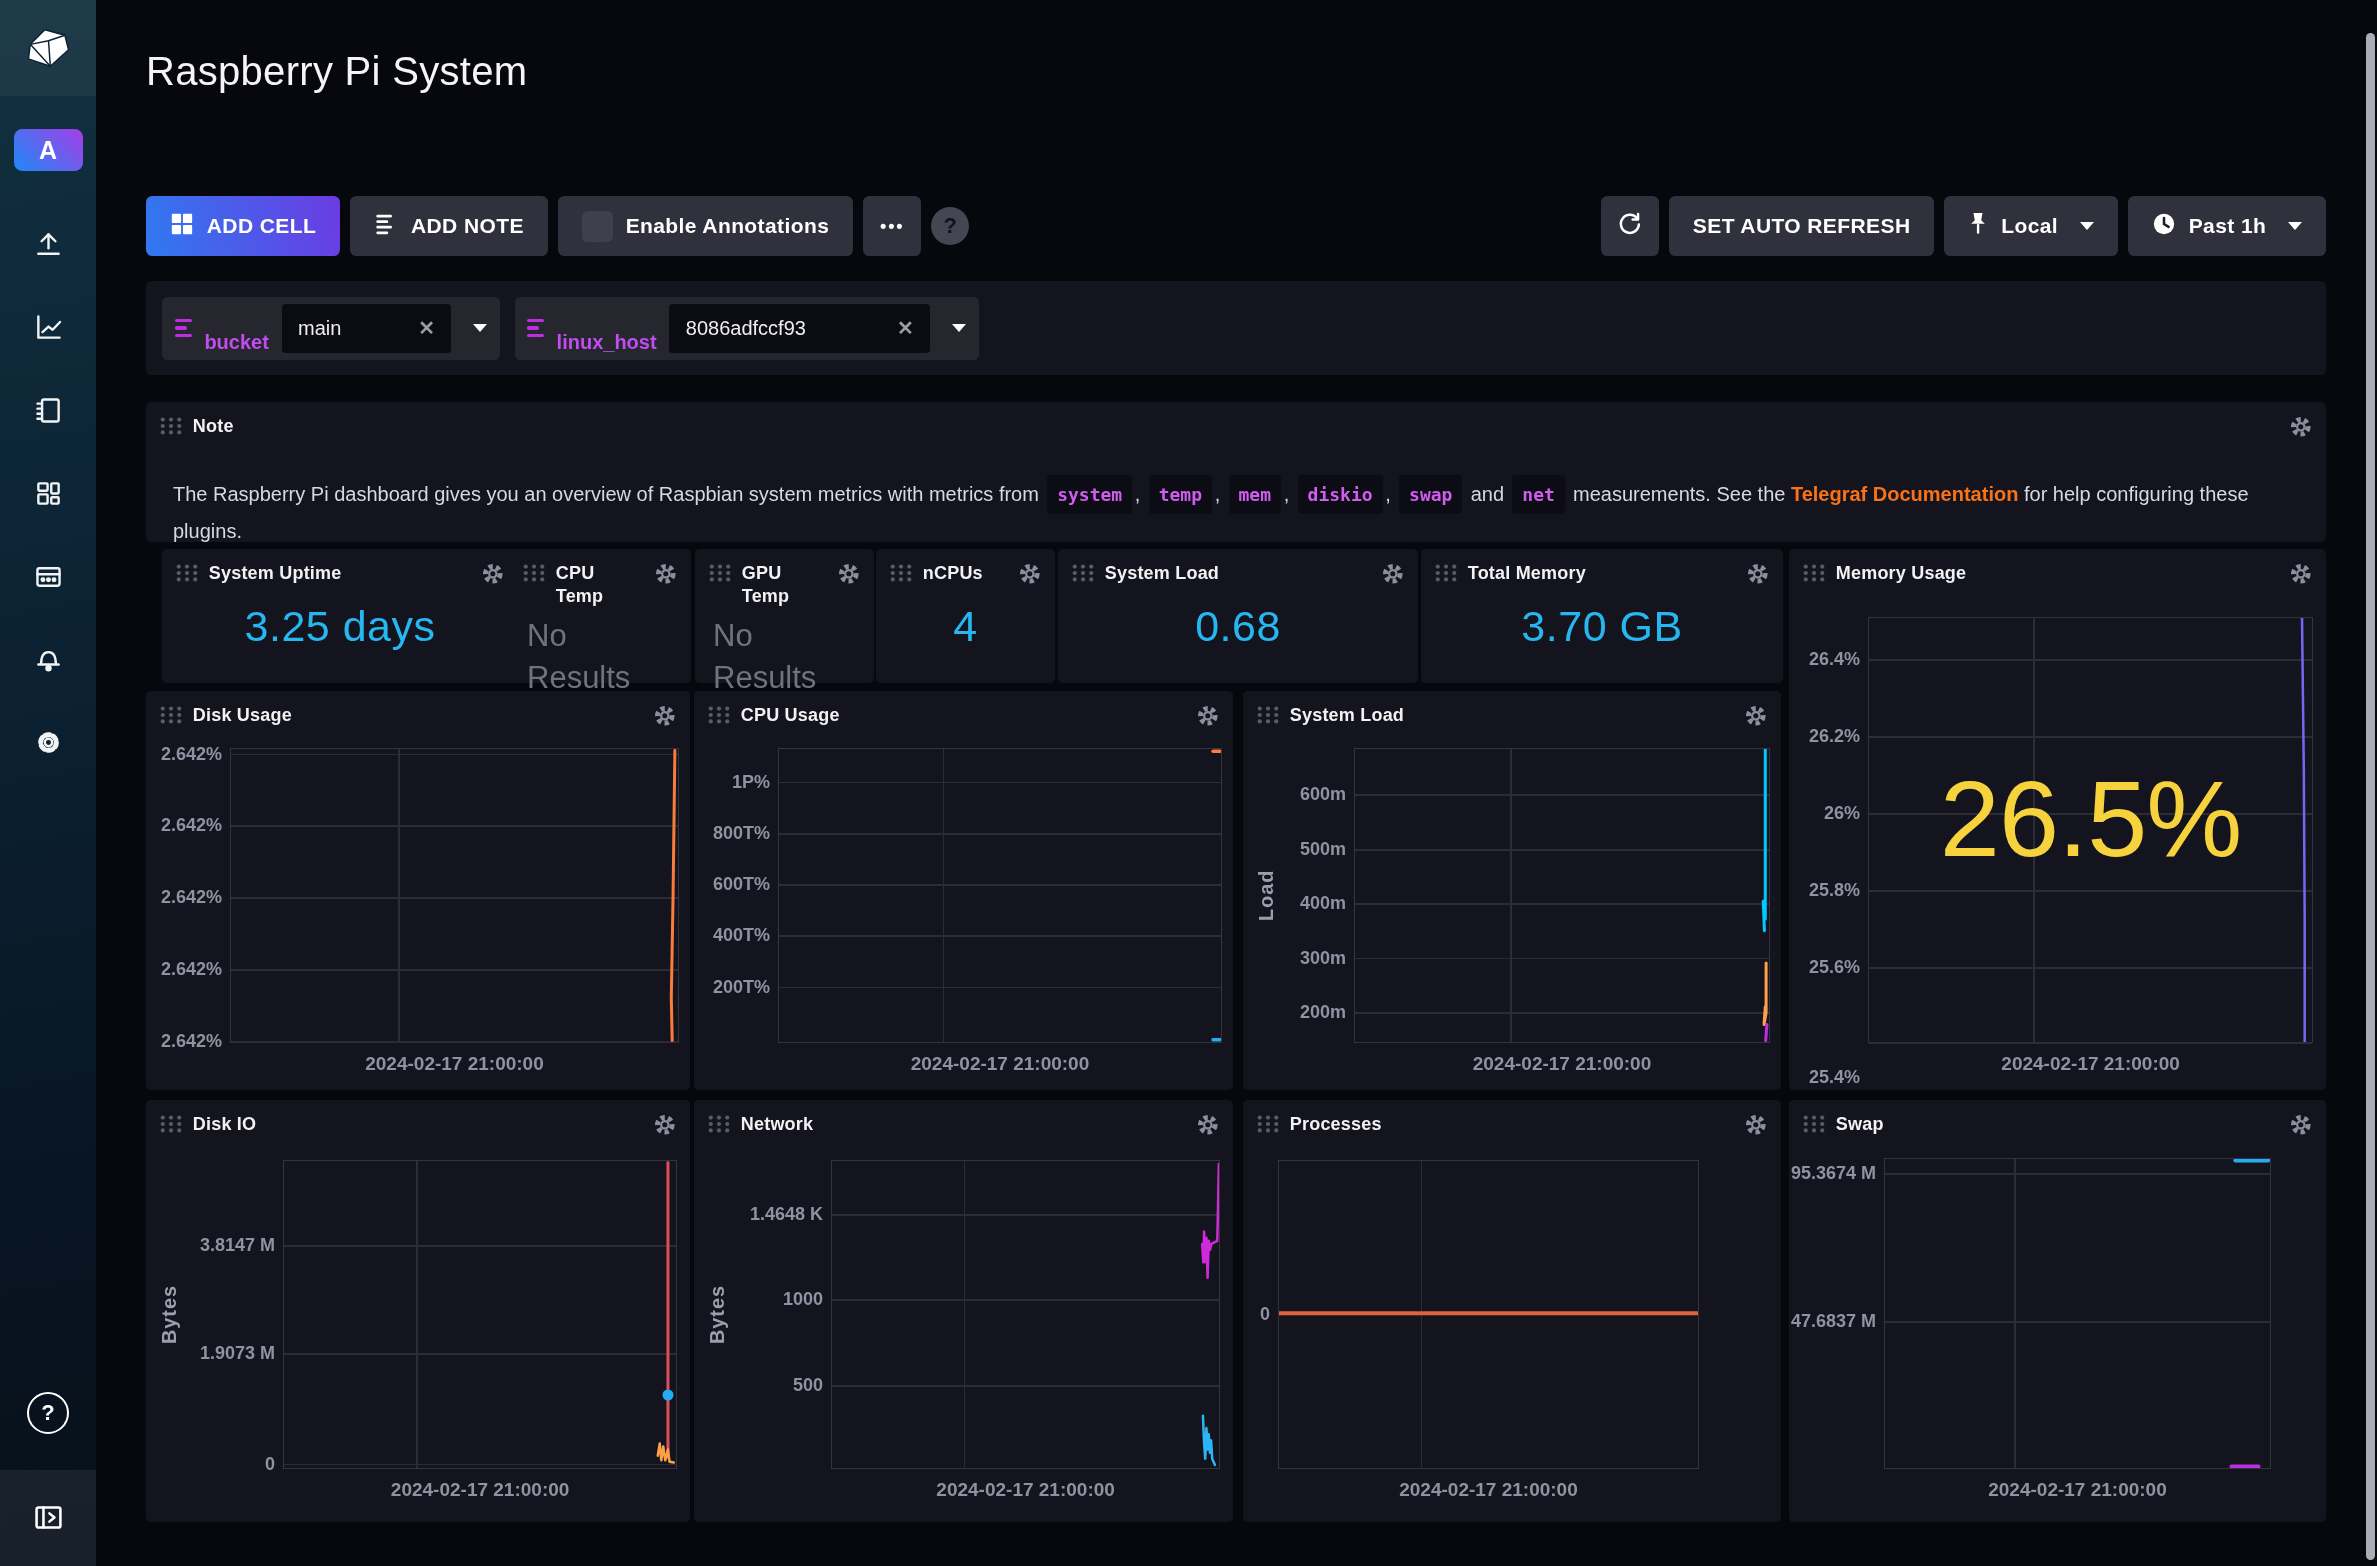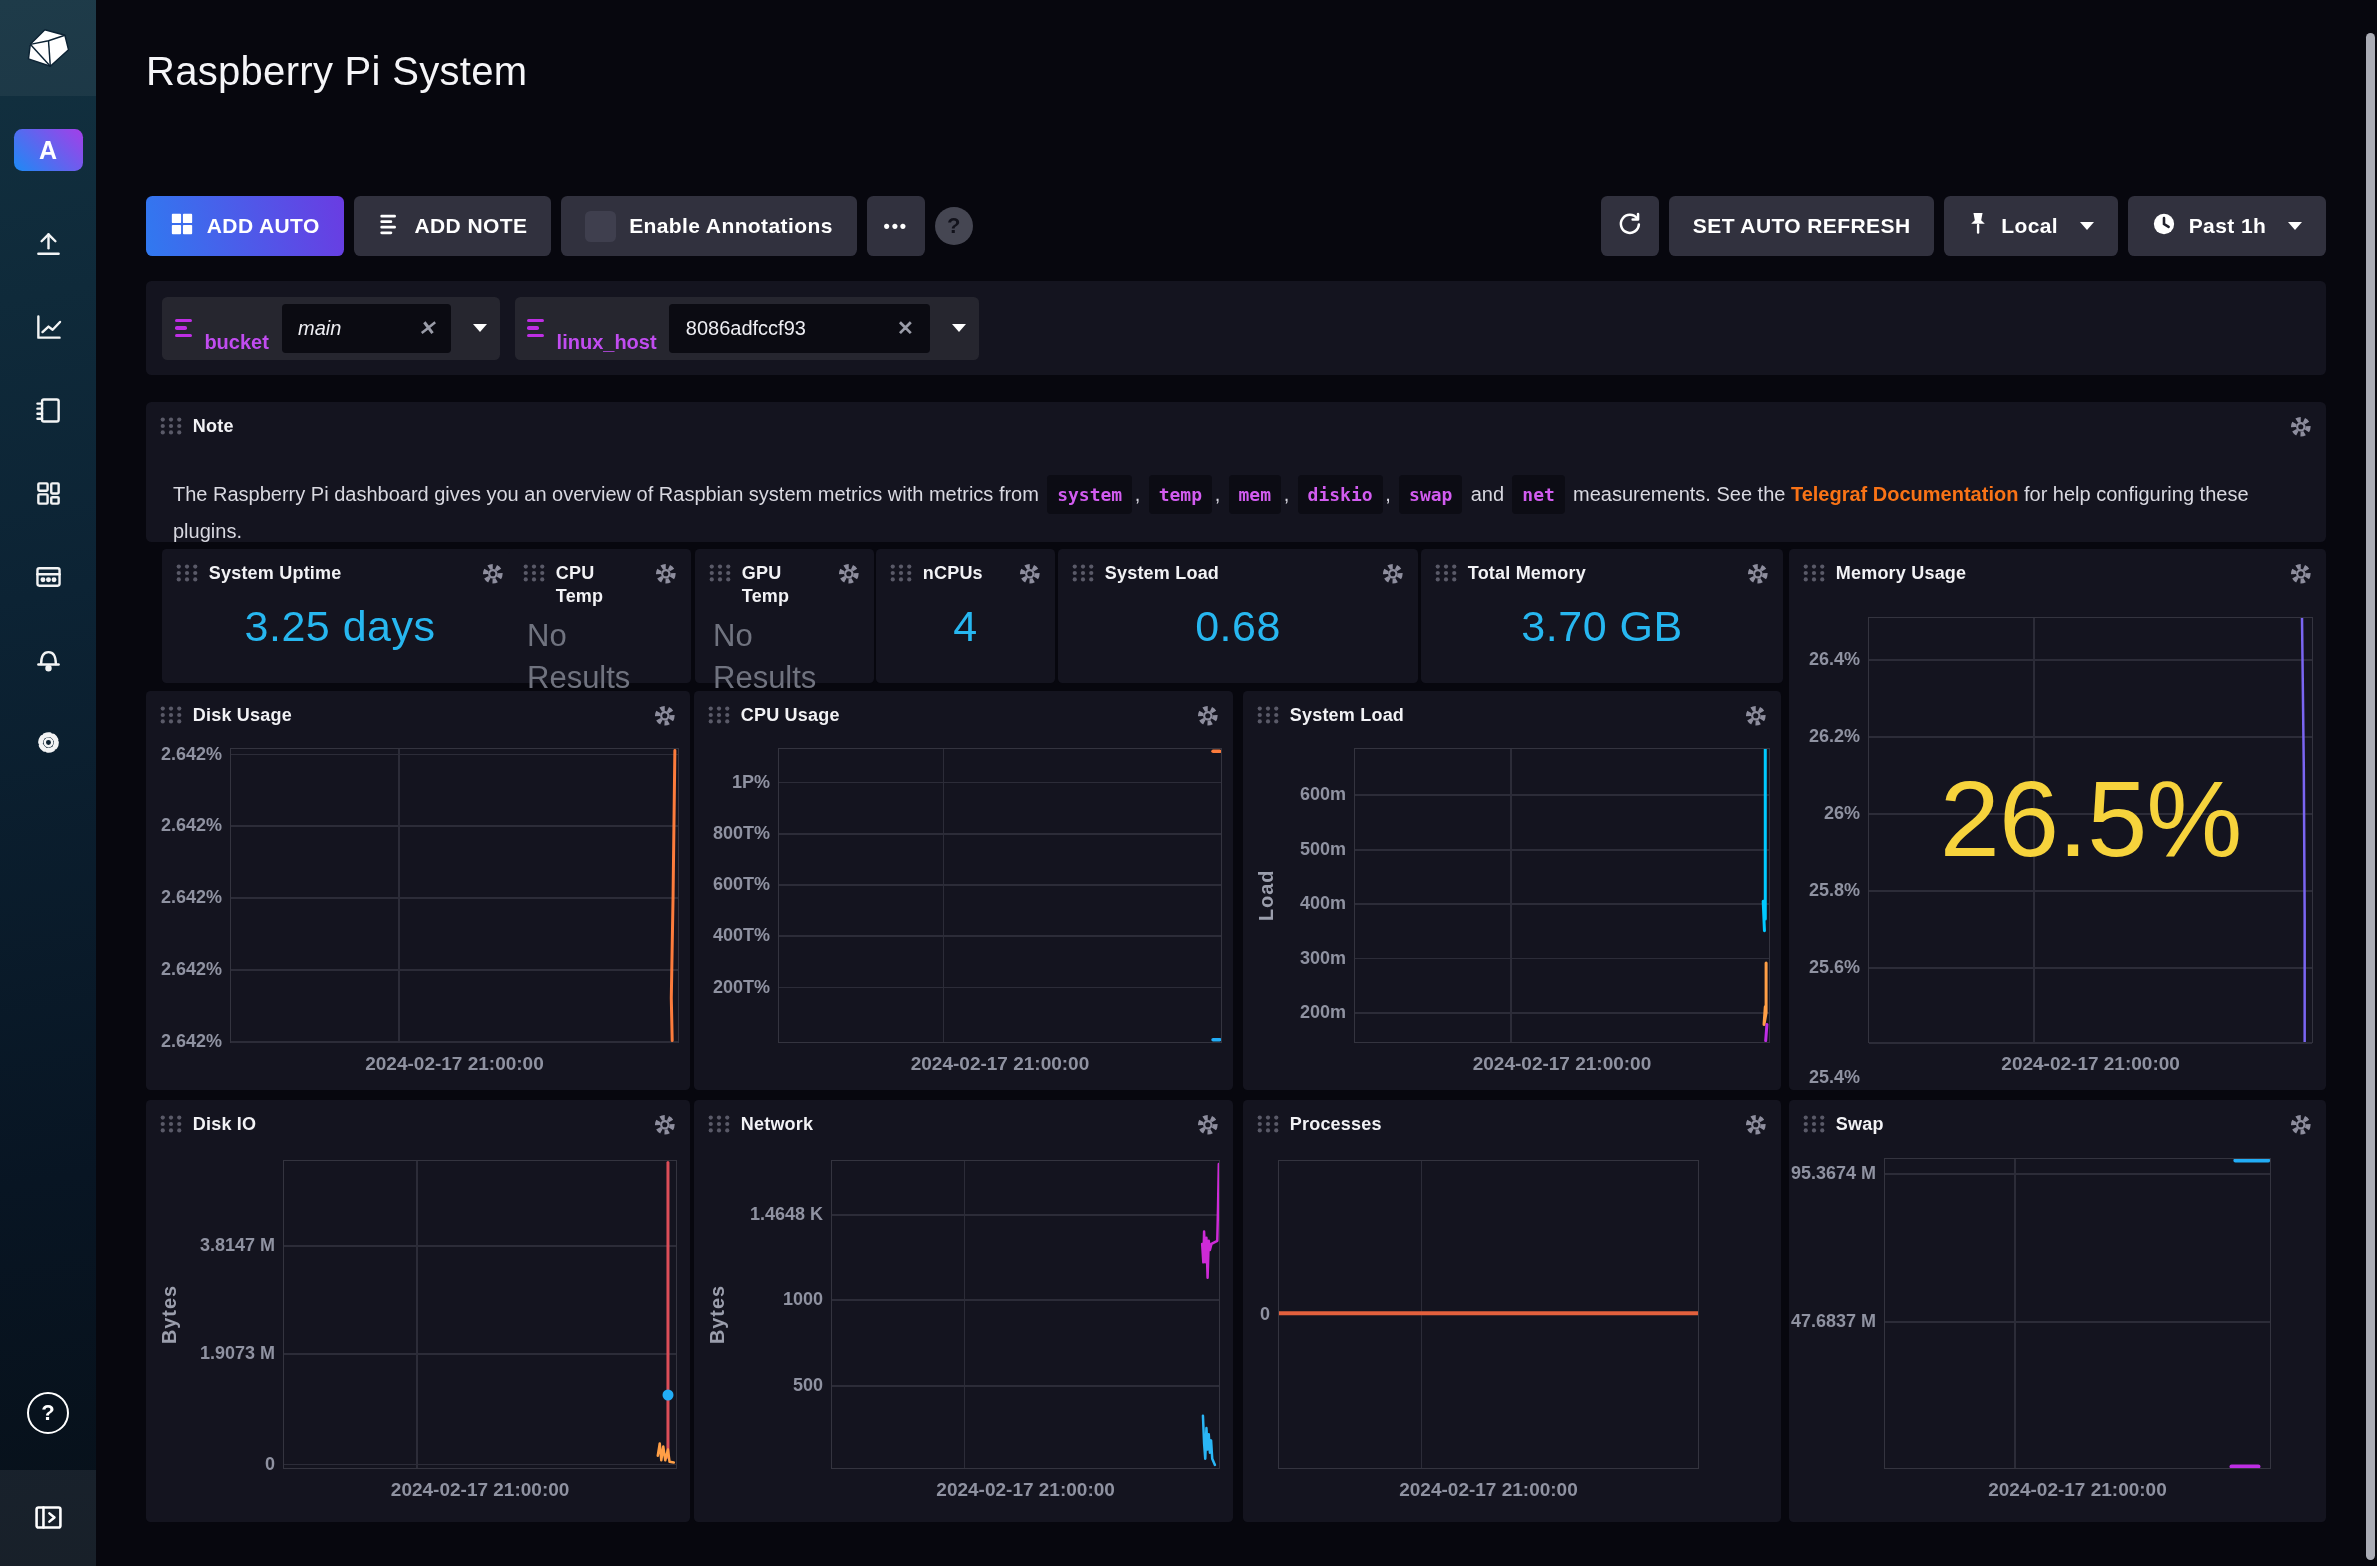--- a/index.html
+++ b/index.html
@@ -40,21 +40,21 @@
   .tb-spacer{flex:1;}
 
   
   .variables{margin-top:25px;background:#14141F;border-radius:5.5px;padding:15.5px 16.4px;display:flex;gap:14.6px;height:63px;}
   .var-group{display:flex;align-items:center;background:#26262F;border-radius:5.5px;padding:0 12.8px;gap:12.8px;cursor:pointer;}
   .var-ham{display:flex;flex-direction:column;gap:3.7px;}
   .var-ham i{display:block;height:3.7px;border-radius:1.8px;background:#BE2EE4;}
   .var-ham i:nth-child(1){width:16.4px}.var-ham i:nth-child(2){width:12px}.var-ham i:nth-child(3){width:16.4px}
   .var-name{color:#C14CF0;font-weight:700;font-size:20px;margin-top:28px;}
   .var-value{background:#0B0B12;border-radius:3.7px;height:49px;display:flex;align-items:center;padding:0 16.4px;gap:18px;}
-  .var-group:nth-child(1) .var-value{min-width:137px;font-style:italic;}
+  .var-group:nth-child(1) .var-value{min-width:137px;}
   .var-group:nth-child(2) .var-value{min-width:228px;}
   .var-value .val{color:#EDEDF2;font-size:20px;flex:1;}
   .var-x{color:#9A9CA8;font-weight:700;font-size:20px;cursor:pointer;}
 
   
   .note-cell{margin-top:27px;height:140px;background:#14141F;border-radius:5.5px;position:relative;margin-bottom:7.3px;}
   .cell-head{position:absolute;top:12px;left:12.8px;right:12px;display:flex;align-items:flex-start;gap:10px;}
   .cell-title{flex:1;color:#F2F2F5;font-weight:700;font-size:18px;letter-spacing:0.2px;line-height:23px;padding-top:0.9px;}
   .drag-dots{cursor:grab;flex:0 0 auto;margin-top:0.9px;}
   .gear{cursor:pointer;flex:0 0 auto;}
@@ -198,21 +198,21 @@
         <span>
           <svg width="24" height="24" viewBox="0 0 26 26">
               <g fill="#fff">
                 <rect x="2" y="2" width="10" height="10" rx="1"></rect>
                 <rect x="14" y="2" width="10" height="10" rx="1"></rect>
                 <rect x="2" y="14" width="10" height="10" rx="1"></rect>
                 <rect x="14" y="14" width="10" height="10" rx="1"></rect>
               </g>
             </svg>
         </span>
-        <span>ADD AUTO</span>
+        <span>ADD CELL</span>
       </button>
       <button class="btn btn-dark">
         <span>
           <svg width="24" height="24" viewBox="0 0 26 26" stroke="#fff" stroke-width="3" stroke-linecap="round">
               <path d="M4 4.5h14M4 10.5h10M4 16.5h14M4 22.5h10"></path>
             </svg>
         </span>
         <span>ADD NOTE</span>
       </button>
       <button class="btn btn-dark">

